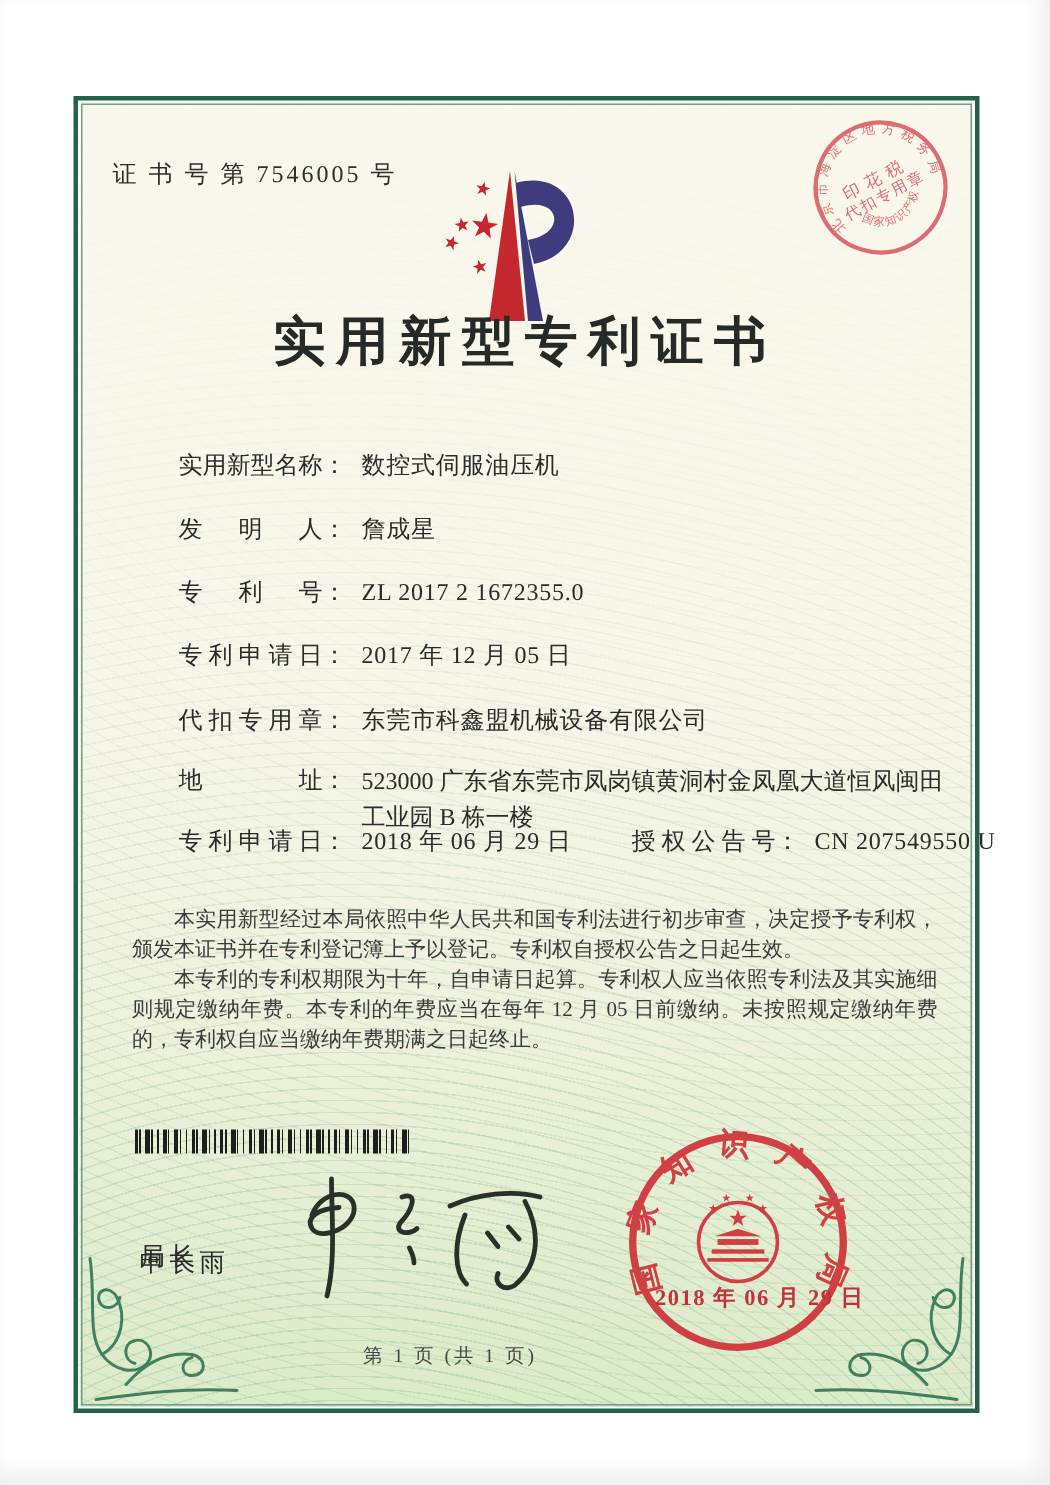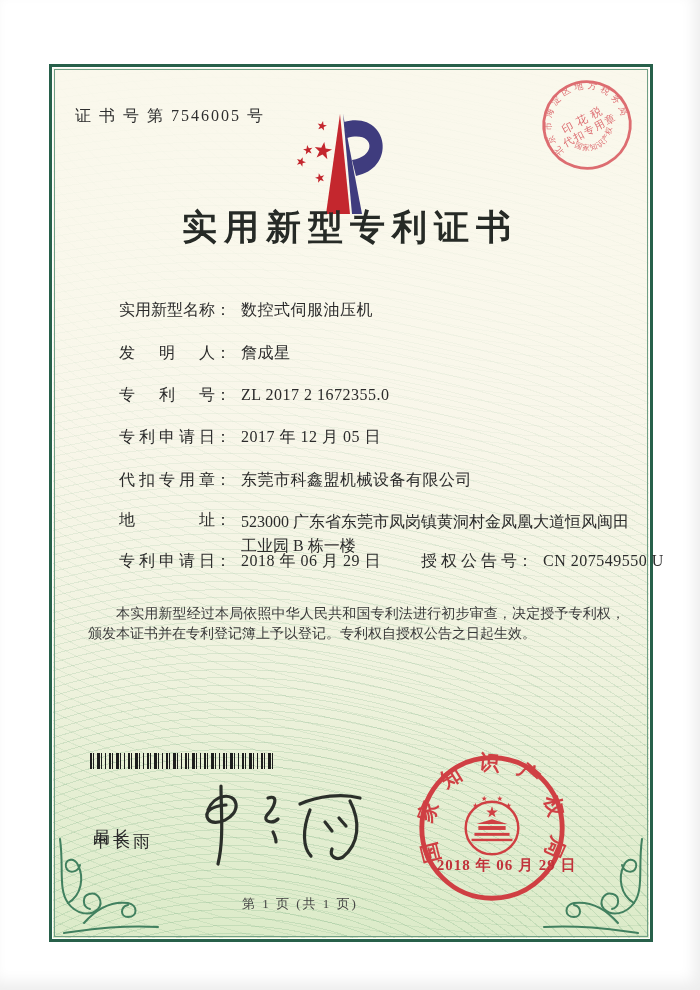--- a/index.html
+++ b/index.html
@@ -123,20 +123,21 @@
     <div class="frow" style="top:551px">
       <span class="flabel">专利申请日</span><span class="fcolon">：</span><span class="fvalue">2018 年 06 月 29 日</span>
       <span class="grant-pair">
         <span class="flabel">授权公告号</span><span class="fcolon">：</span><span class="fvalue">CN 207549550 U</span>
       </span>
     </div>
   </div>
 
   <div class="body-text">
     <p>本实用新型经过本局依照中华人民共和国专利法进行初步审查，决定授予专利权，颁发本证书并在专利登记簿上予以登记。专利权自授权公告之日起生效。</p>
+    <p>本专利的专利权期限为十年，自申请日起算。专利权人应当依照专利法及其实施细则规定缴纳年费。本专利的年费应当在每年 12 月 05 日前缴纳。未按照规定缴纳年费的，专利权自应当缴纳年费期满之日起终止。</p>
   </div>
 
   <div class="barcode"></div>
 
   <div class="sig-title">局长</div>
   <div class="sig-name">申长雨</div>
   <svg class="signature" viewBox="0 0 215 98">
     <g fill="none" stroke="#2b2f2a" stroke-width="3.2" stroke-linecap="round" stroke-linejoin="round">
       <path d="M28,40 C34,24 54,22 56,34 C58,48 34,58 28,49 C24,42 31,36 46,35"></path>
       <path d="M41,16 C41,40 44,70 38,94"></path>

